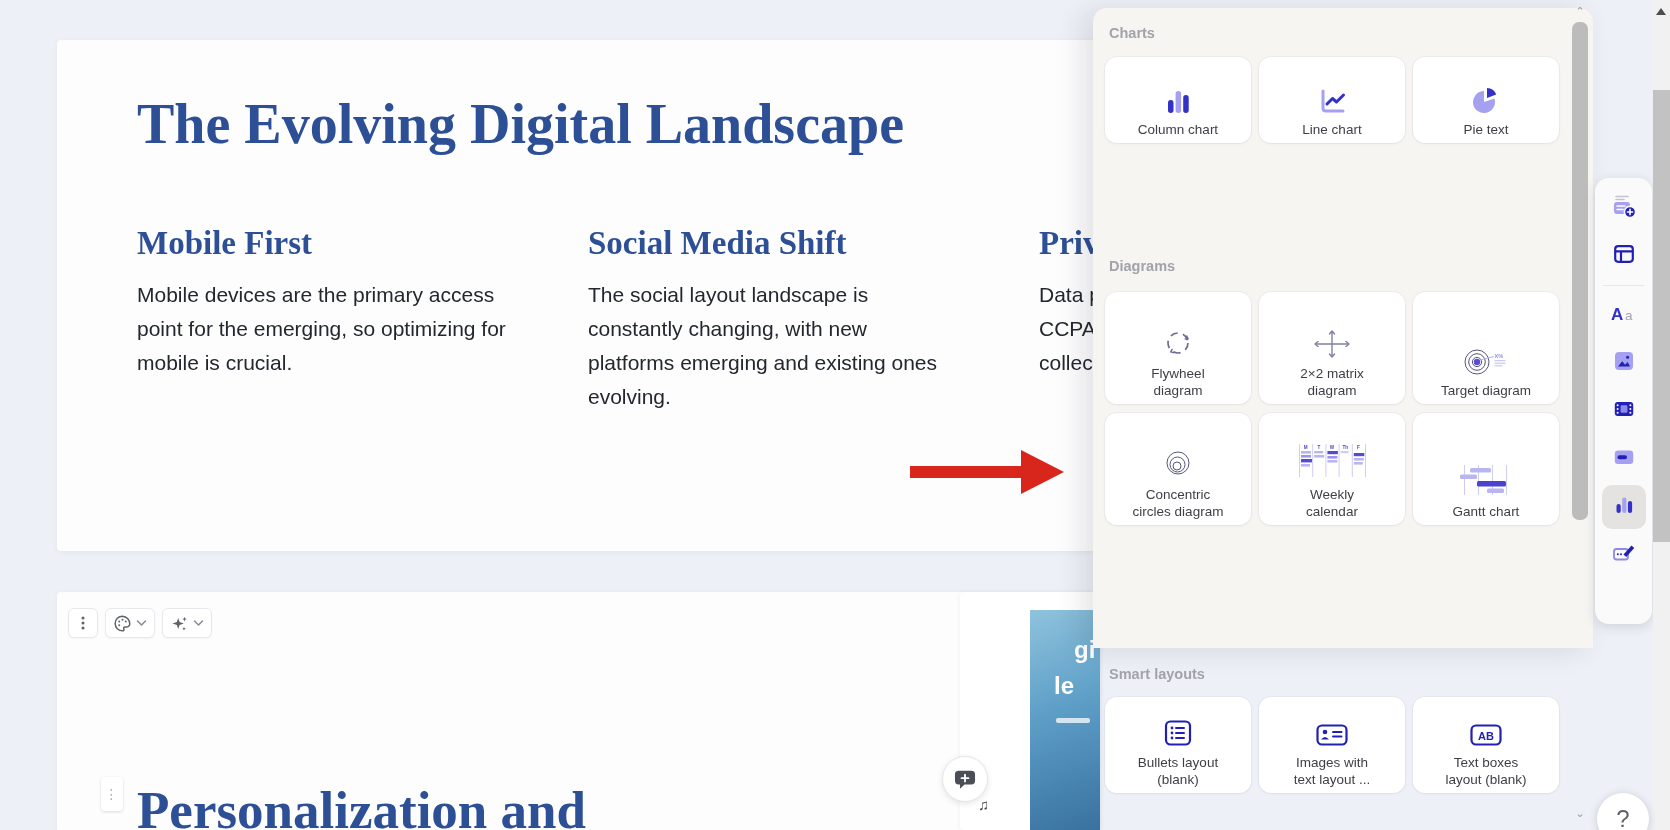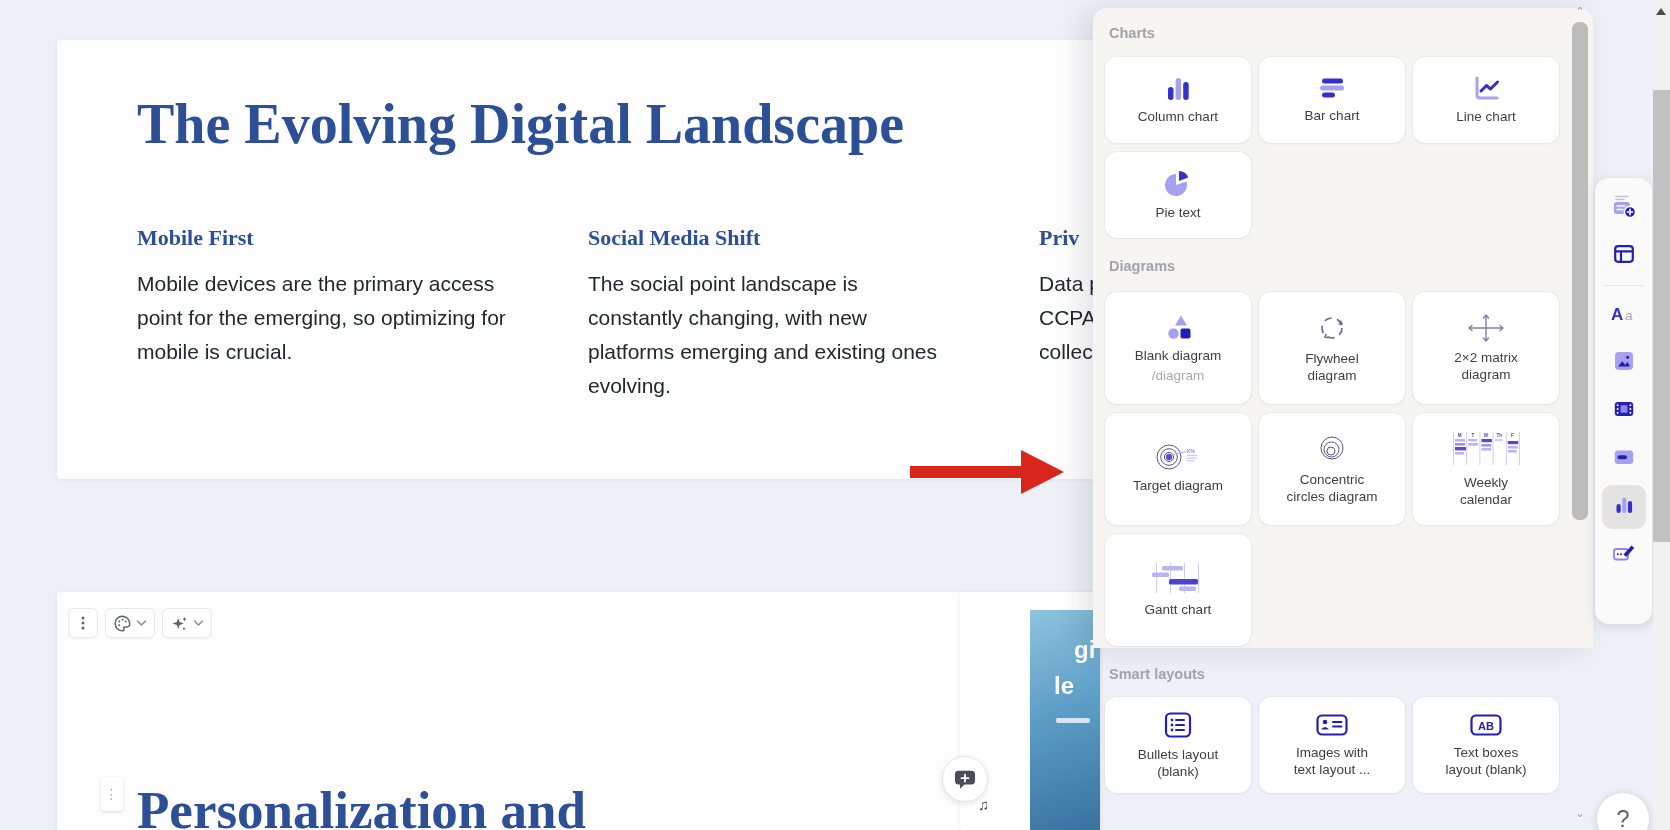--- a/index.html
+++ b/index.html
@@ -1,26 +1,26 @@
 <!DOCTYPE html>
 <html><head>
 <meta charset="utf-8">
 <style>
   * { margin:0; padding:0; box-sizing:border-box; }
   html,body { width:1670px; height:830px; overflow:hidden; }
   body { font-family:"Liberation Sans","DejaVu Sans",sans-serif; background:#edf1f7; position:relative; }
 
   
   .doc-card { position:absolute; background:#fdfdfe; border-radius:4px; box-shadow:0 1px 5px rgba(40,50,80,.07); }
-  #doc-section1 { left:57px; top:40px; width:1043px; height:439px; }
+  #doc-section1 { left:57px; top:40px; width:1043px; height:511px; }
   #doc-section2 { left:57px; top:592px; width:1043px; height:240px; }
   #doc-title { position:absolute; left:80px; top:52px; font-family:"Liberation Serif","DejaVu Serif",serif;
                font-size:56px; font-weight:600; color:#2d4f96; }
   .doc-col { position:absolute; top:185px; width:412px; }
-  .doc-col h3 { font-family:"Liberation Serif","DejaVu Serif",serif; font-size:22px; font-weight:600; color:#2d4f96; }
+  .doc-col h3 { font-family:"Liberation Serif","DejaVu Serif",serif; font-size:33px; font-weight:600; color:#2d4f96; }
   .doc-col .body { margin-top:16px; font-size:21px; color:#23272e; }
   .doc-col .body div { line-height:34px; white-space:nowrap; }
   #doc-heading2 { position:absolute; left:80px; top:152px; font-family:"Liberation Serif","DejaVu Serif",serif;
                   font-size:53px; font-weight:600; color:#2d4f96; white-space:nowrap;margin-top:36px; }
 
   
   #block-toolbar { position:absolute; left:11px; top:16px; display:flex; gap:7px; }
   .blk-btn { height:30px; background:#fff; border:1px solid #e7e9ec; border-radius:6px; box-shadow:0 1px 2px rgba(0,0,0,.04);
              display:flex; align-items:center; justify-content:center; gap:4px; padding:0 7px; cursor:pointer; color:#5f6368; }
   .blk-btn svg { display:block; }
@@ -49,21 +49,21 @@
 
   
   #insert-panel { position:absolute; left:1093px; top:8px; width:500px; height:640px; background:#f6f5f2;
                   border-radius:14px 14px 0 0; box-shadow:-10px 2px 28px rgba(30,30,40,.12); z-index:6; }
   .panel-header { position:absolute; left:16px; font-size:14.5px; font-weight:600; color:#a2a2a9; }
   .cards { position:absolute; left:12px; display:grid; grid-template-columns:repeat(3,146px); gap:9px 8px; }
   .cards.charts   { top:49px;  grid-auto-rows:86px; }
   .cards.diagrams { top:284px; grid-auto-rows:112px; }
   .cards.smart    { top:689px; grid-auto-rows:96px; }
   .panel-card { background:#fff; border-radius:12px; box-shadow:0 0 0 1px rgba(60,60,70,.04),0 1px 3px rgba(60,60,70,.06);
-                display:flex; flex-direction:column; align-items:center; justify-content:center; gap:7px;
+                display:flex; flex-direction:column; align-items:center; justify-content:flex-end; gap:7px;
                 cursor:pointer; padding:4px 6px; }
   .panel-card .lbl { font-size:13.5px; color:#3e3e46; text-align:center; line-height:1.25; white-space:pre-line; }
   .panel-card .sub { font-size:13.5px; color:#a9a9b2; line-height:1.1; margin-top:-3px; }
   .panel-card svg { display:block; }
 
   
   #panel-scroll-thumb { position:absolute; left:1572px; top:22px; width:16px; height:498px; background:#bcbcbc;
                         border-radius:7px; z-index:7; cursor:pointer; }
   .panel-scroll-arrow { position:absolute; left:1572px; width:16px; height:14px; display:flex; align-items:center;
                         justify-content:center; color:#9a9a9a; z-index:7; cursor:pointer; font-size:11px; }
@@ -97,21 +97,21 @@
         <h3>Mobile First</h3>
         <div class="body">
           <div>Mobile devices are the primary access</div>
           <div>point for the emerging, so optimizing for</div>
           <div>mobile is crucial.</div>
         </div>
       </div>
       <div class="doc-col" style="left: 531px;">
         <h3>Social Media Shift</h3>
         <div class="body">
-          <div>The social point landscape is</div>
+          <div>The social layout landscape is</div>
           <div>constantly changing, with new</div>
           <div>platforms emerging and existing ones</div>
           <div>evolving.</div>
         </div>
       </div>
       <div class="doc-col" style="left: 982px;">
         <h3>Priv</h3>
         <div class="body">
           <div>Data p</div>
           <div>CCPA</div>
@@ -202,60 +202,39 @@
           <svg width="34" height="28" viewBox="0 0 34 28">
             <rect x="7" y="13" width="5.5" height="13" rx="2.7" fill="#3431c6"></rect>
             <rect x="14.6" y="4" width="5.5" height="22" rx="2.7" fill="#a5a1f0"></rect>
             <rect x="22.2" y="8" width="5.5" height="18" rx="2.7" fill="#3431c6"></rect>
           </svg>
         </span>
         <span class="lbl">Column chart</span>
       </div>
       <div class="panel-card">
         <span>
-          <svg width="34" height="26" viewBox="0 0 34 26">
-            <rect x="7" y="3.5" width="21" height="5" rx="2.5" fill="#3431c6"></rect>
-            <rect x="5" y="10.5" width="24" height="5" rx="2.5" fill="#a5a1f0"></rect>
-            <rect x="7" y="17.5" width="13" height="5" rx="2.5" fill="#3431c6"></rect>
-          </svg>
-        </span>
-        <span class="lbl">Bar chart</span>
-      </div>
-      <div class="panel-card">
-        <span>
           <svg width="32" height="28" viewBox="0 0 32 28">
             <path d="M7 4v17q0 3 3 3h17" stroke="#a5a1f0" stroke-width="3" fill="none" stroke-linecap="round"></path>
             <path d="M11 17l5.5-5.5 4 3.5 7-7" stroke="#3431c6" stroke-width="3" fill="none" stroke-linecap="round" stroke-linejoin="round"></path>
           </svg>
         </span>
         <span class="lbl">Line chart</span>
       </div>
       <div class="panel-card">
         <span>
           <svg width="32" height="30" viewBox="0 0 32 30">
             <path d="M14 17 L14 6 A11 11 0 1 0 24.4 13.4 Z" fill="#a5a1f0"></path>
             <path d="M17 13 L17 3 A10 10 0 0 1 26.2 9.6 Z" fill="#3431c6"></path>
           </svg>
         </span>
         <span class="lbl">Pie text</span>
       </div>
     </div>
     <div class="panel-header" style="top: 250px;">Diagrams</div>
     <div class="cards diagrams">
-      <div class="panel-card">
-        <span>
-          <svg width="32" height="28" viewBox="0 0 32 28">
-            <path d="M19 2.5l6 10H13z" fill="#a5a1f0"></path>
-            <circle cx="11.5" cy="20.5" r="5.2" fill="#a5a1f0"></circle>
-            <rect x="18.5" y="15.5" width="10" height="10" rx="2" fill="#2220b4"></rect>
-          </svg>
-        </span>
-        <span class="lbl">Blank diagram</span>
-        <span class="sub">/diagram</span>
-      </div>
       <div class="panel-card">
         <span>
           <svg width="32" height="32" viewBox="0 0 32 32">
             <circle cx="16" cy="16" r="10" fill="none" stroke="#6b6b94" stroke-width="1.7" stroke-dasharray="7.5 5.5"></circle>
             <path d="M24.5 8.5l1.5 3.2-3.4.4" fill="none" stroke="#6b6b94" stroke-width="1.4"></path>
             <path d="M12 25.8l-3.3-1 1.7-2.9" fill="none" stroke="#6b6b94" stroke-width="1.4"></path>
           </svg>
         </span>
         <span class="lbl">Flywheel
 diagram</span>

